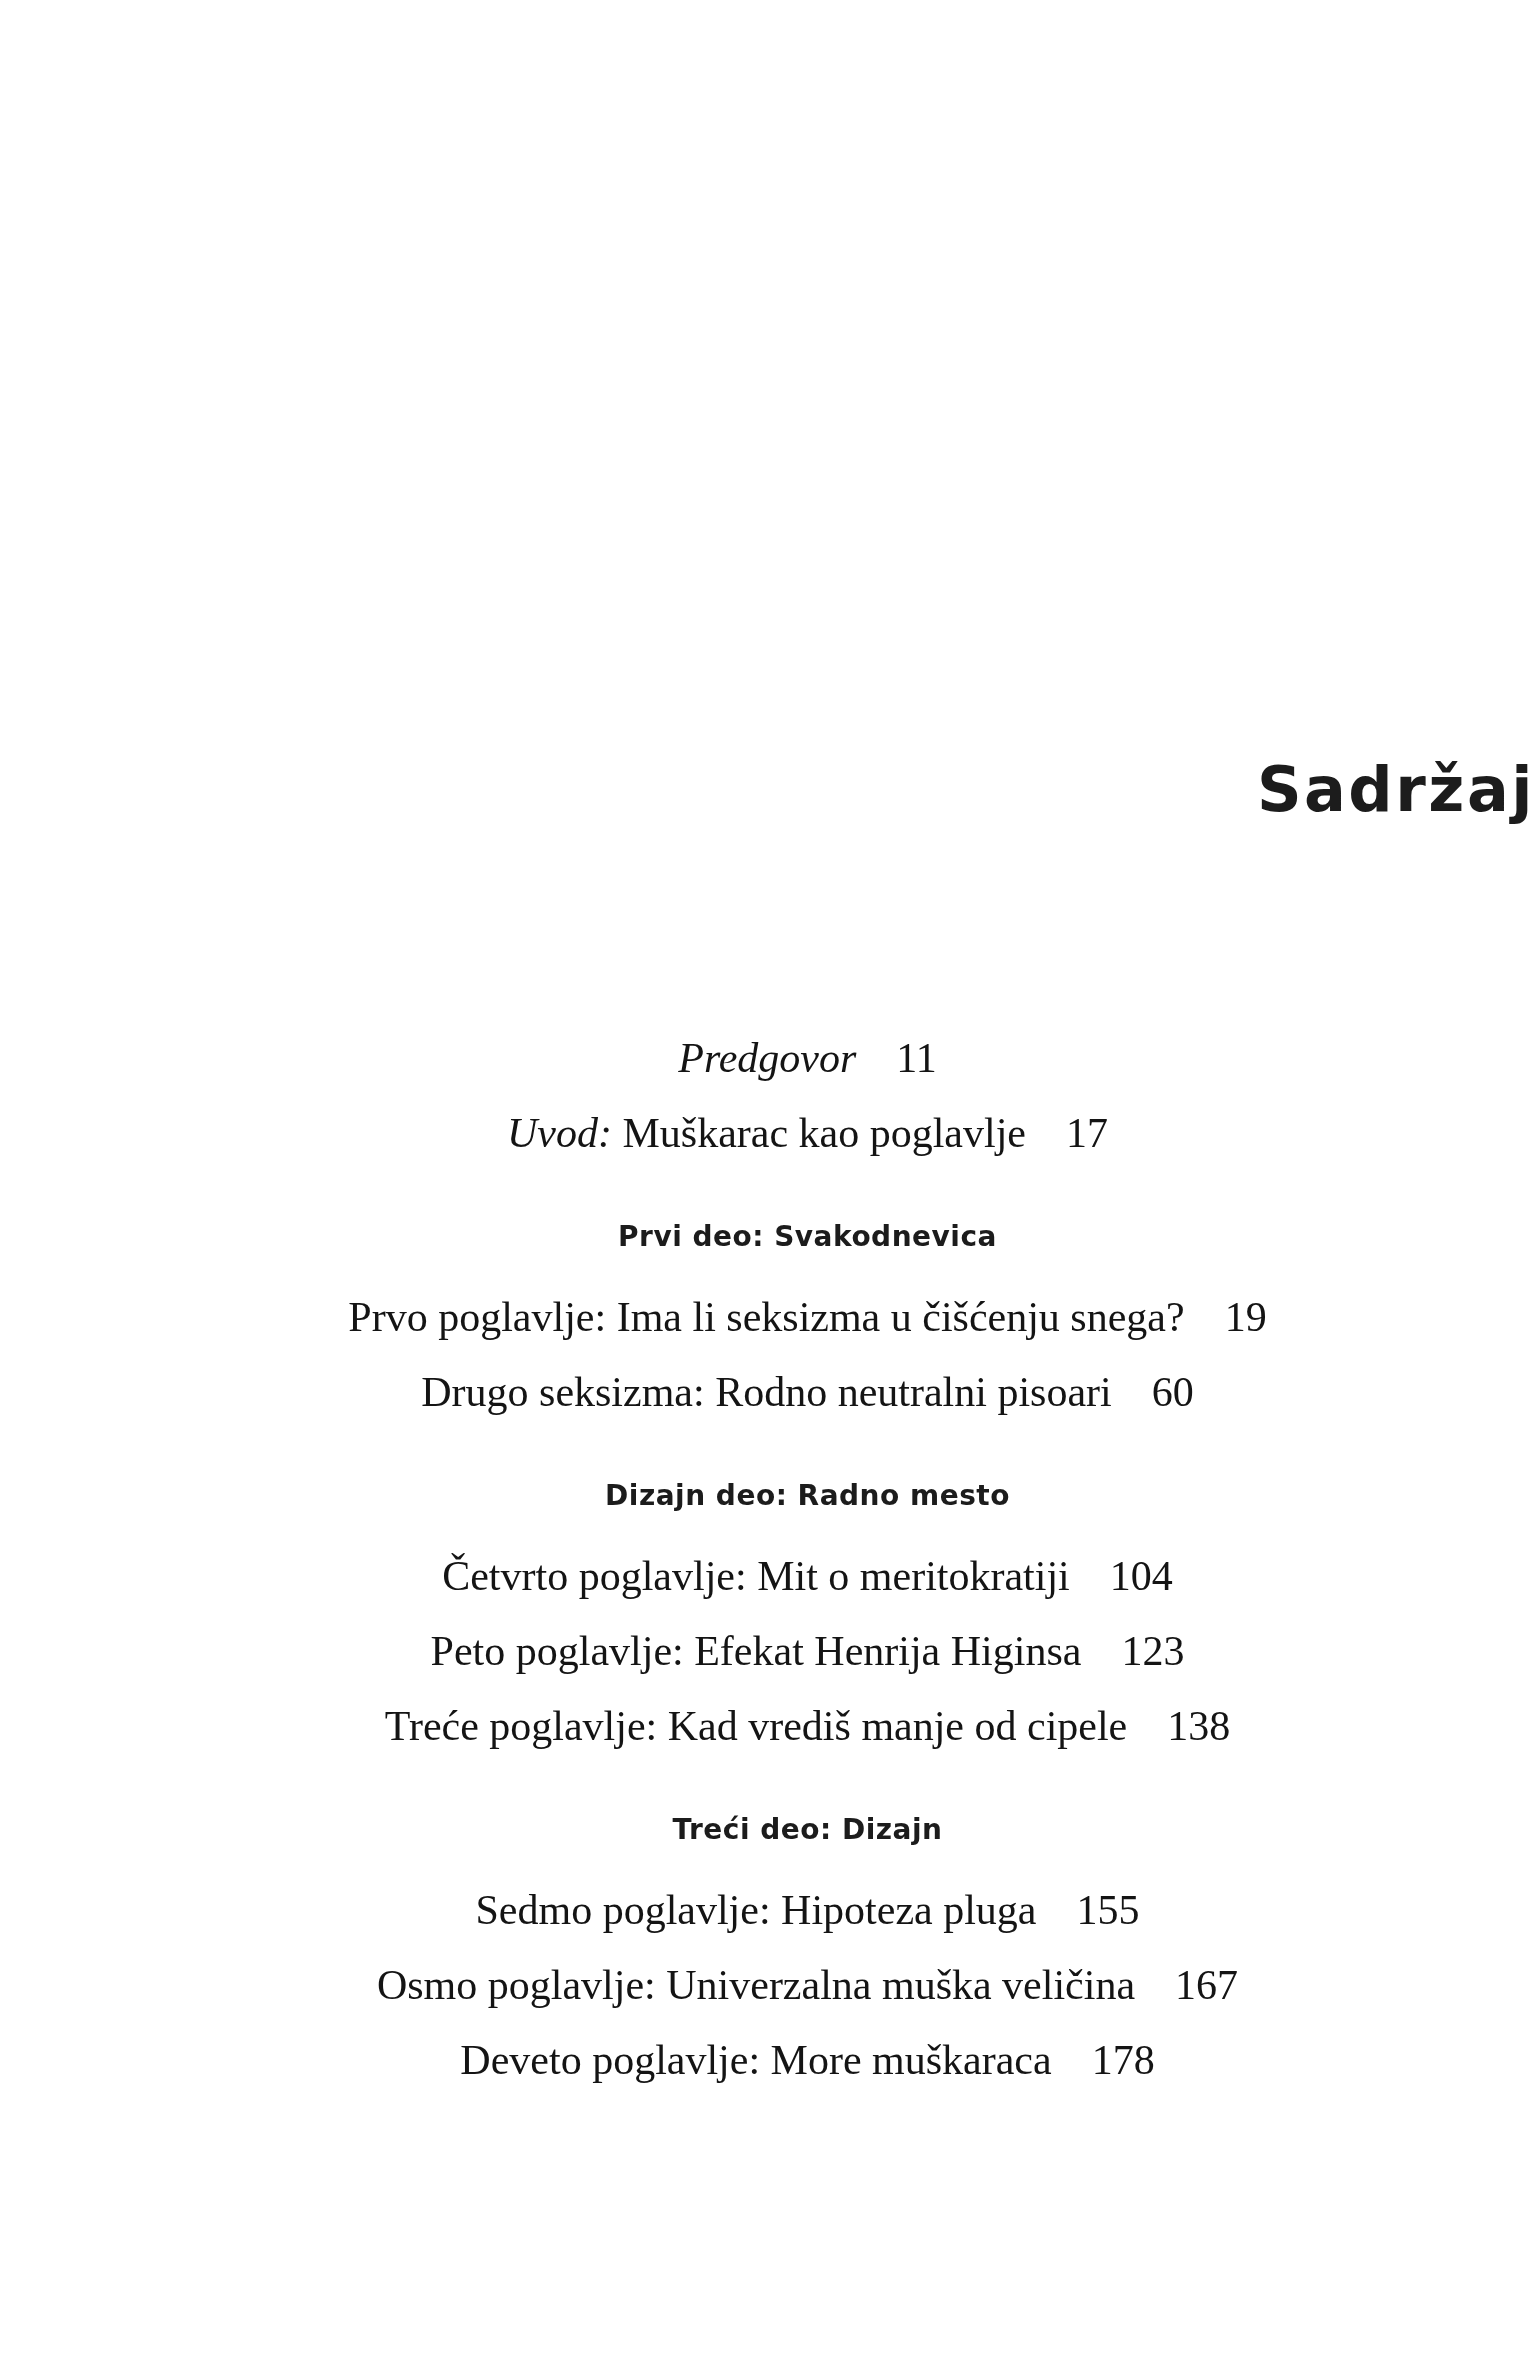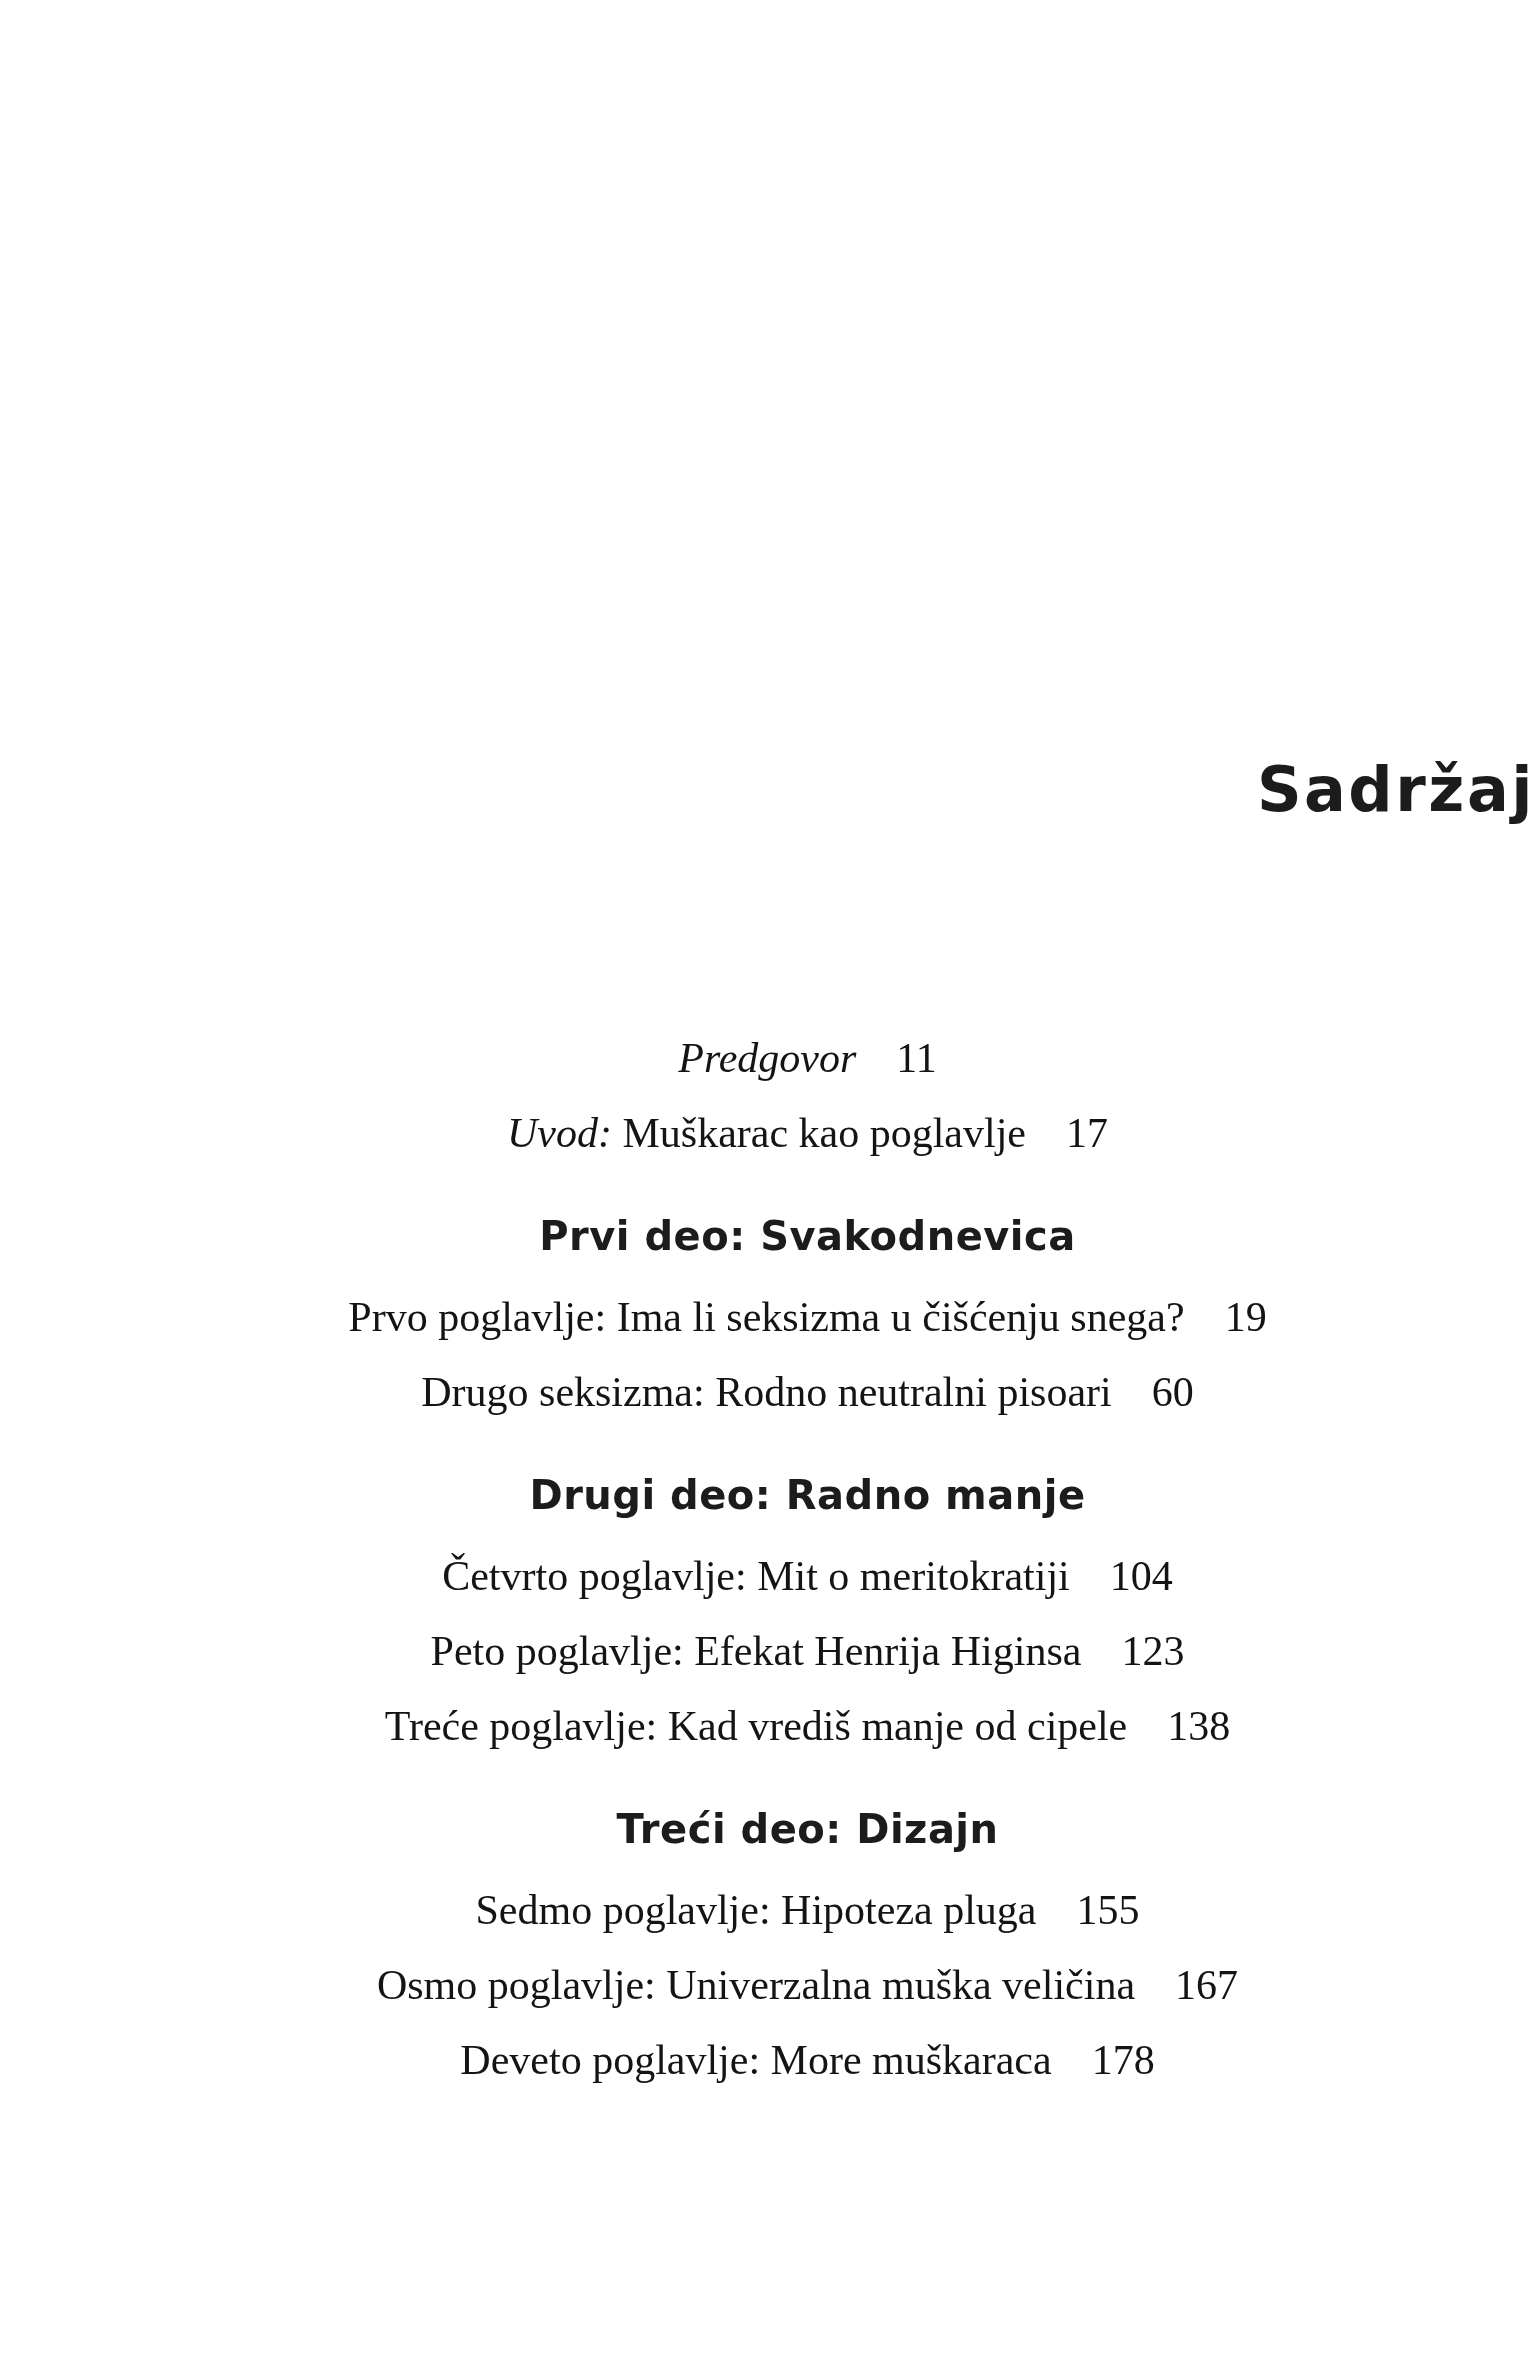--- a/index.html
+++ b/index.html
@@ -47,21 +47,21 @@
   .toc-line .em {
     font-style: italic;
   }
   .toc-line .page-num {
     margin-left: 40px;
   }
   .section-heading {
     text-align: center;
     font-family: "DejaVu Sans", sans-serif;
     font-weight: bold;
-    font-size: 40px;
+    font-size: 28px;
     line-height: 75px;
     letter-spacing: 0.5px;
     color: #1c1c1c;
     margin: 28px 0 6px 0;
   }
 </style>
 </head>
 <body>
 
 <div class="page">
@@ -74,21 +74,21 @@
       <div class="toc-line"><span class="em">Predgovor</span><span></span><span class="page-num">11</span></div>
 
       <div class="toc-line"><span class="em">Uvod:</span><span> Muškarac kao poglavlje</span><span class="page-num">17</span></div>
 
       <div class="section-heading">Prvi deo: Svakodnevica</div>
 
       <div class="toc-line"><span>Prvo poglavlje: Ima li seksizma u čišćenju snega?</span><span class="page-num">19</span></div>
 
       <div class="toc-line"><span>Drugo seksizma: Rodno neutralni pisoari</span><span class="page-num">60</span></div>
 
-      <div class="section-heading">Drugi deo: Radno manje</div>
+      <div class="section-heading">Dizajn deo: Radno mesto</div>
 
 
       <div class="toc-line"><span>Četvrto poglavlje: Mit o meritokratiji</span><span class="page-num">104</span></div>
 
       <div class="toc-line"><span>Peto poglavlje: Efekat Henrija Higinsa</span><span class="page-num">123</span></div>
 
       <div class="toc-line"><span>Treće poglavlje: Kad vrediš manje od cipele</span><span class="page-num">138</span></div>
 
       <div class="section-heading">Treći deo: Dizajn</div>
 

